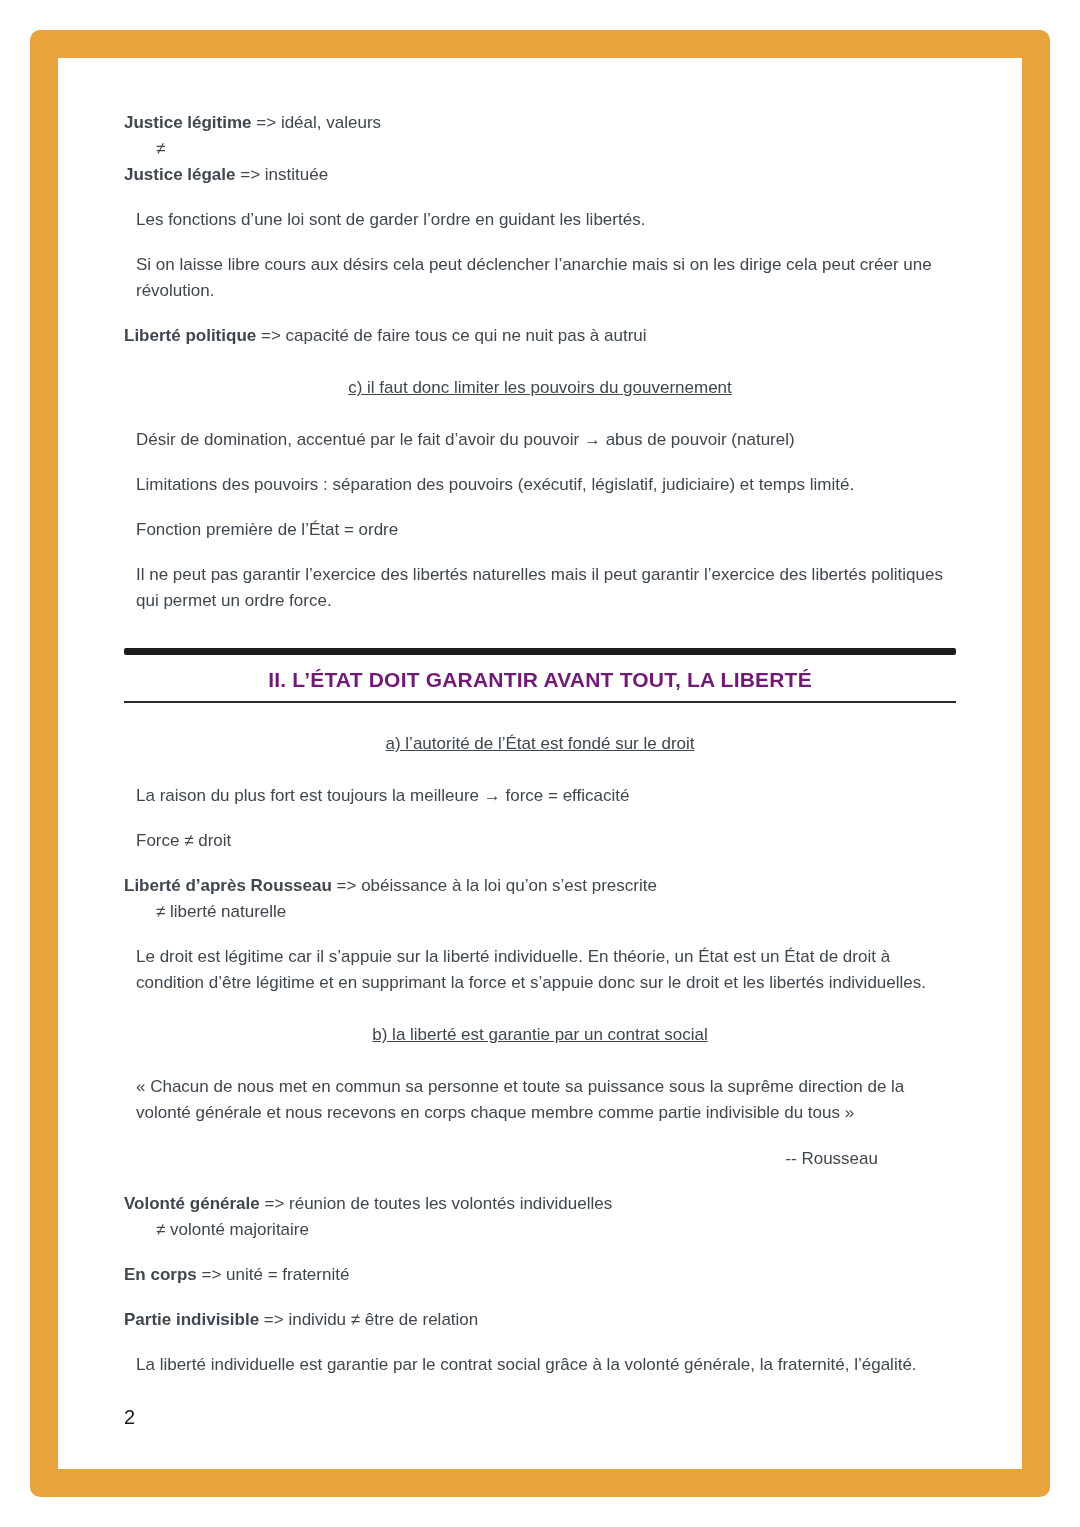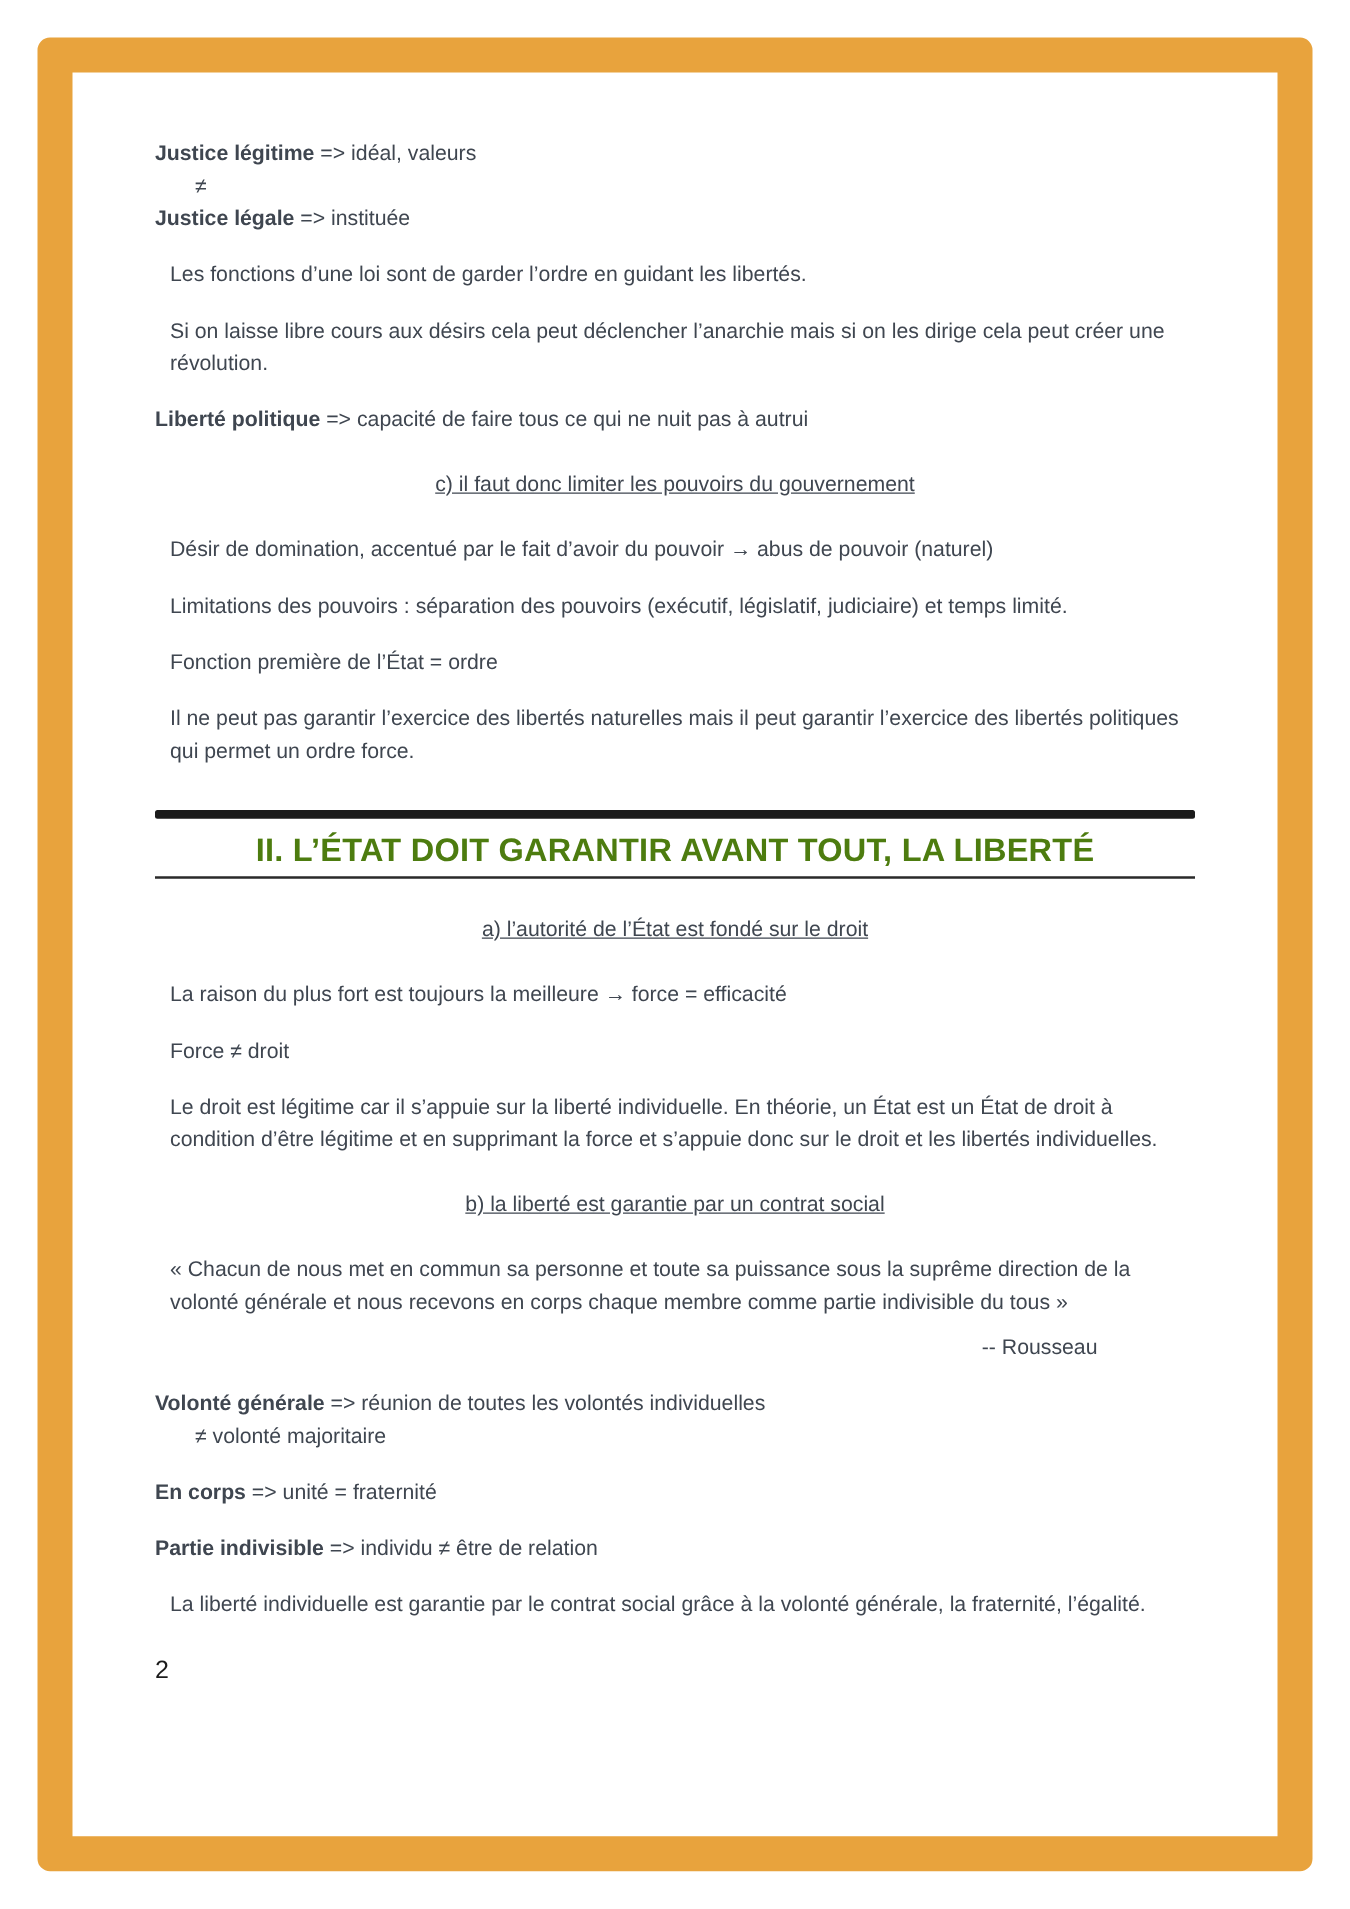--- a/index.html
+++ b/index.html
@@ -59,36 +59,36 @@
     margin: 34px 0 28px 0;
   }
   .section-heading-bar {
     height: 7px;
     background: #1b1b1b;
     border-radius: 2px;
   }
   .section-heading {
     margin: 12px 0 8px 0;
     text-align: center;
-    font-size: 26px;
+    font-size: 21px;
     font-weight: bold;
-    color: #4d7c0f;
+    color: #701a75;
     letter-spacing: 0.2px;
   }
   .section-heading-rule {
     height: 2px;
     background: #2a2a2a;
   }
   .quote-block {
     margin: 0 0 19px 0;
   }
   .quote-attribution {
     text-align: right;
     padding-right: 78px;
-    margin: 10px 0 0 0;
+    margin: 20px 0 0 0;
   }
   .page-number {
     margin: 26px 0 0 0;
     font-size: 20px;
     color: #1b1b1b;
   }
 </style>
 </head>
 <body>
 
@@ -126,20 +126,24 @@
       <h2 class="section-heading">II. L’ÉTAT DOIT GARANTIR AVANT TOUT, LA LIBERTÉ</h2>
       <div class="section-heading-rule"></div>
     </div>
 
     <p class="sub-heading"><span>a) l’autorité de l’État est fondé sur le droit</span></p>
 
     <p class="para">La raison du plus fort est toujours la meilleure → force = efficacité</p>
 
     <p class="para">Force ≠ droit</p>
 
+    <div class="def-block">
+      <p class="def-line"><strong class="term">Liberté d’après Rousseau</strong> <span>=&gt; obéissance à la loi qu’on s’est prescrite</span></p>
+      <p class="def-sub">≠ liberté naturelle</p>
+    </div>
 
     <p class="para">Le droit est légitime car il s’appuie sur la liberté individuelle. En théorie, un État est un État de droit à condition d’être légitime et en supprimant la force et s’appuie donc sur le droit et les libertés individuelles.</p>
 
     <p class="sub-heading"><span>b) la liberté est garantie par un contrat social</span></p>
 
     <div class="quote-block">
       <p class="para" style="margin-bottom:0;">« Chacun de nous met en commun sa personne et toute sa puissance sous la suprême direction de la volonté générale et nous recevons en corps chaque membre comme partie indivisible du tous »</p>
       <p class="quote-attribution">-- Rousseau</p>
     </div>
 

